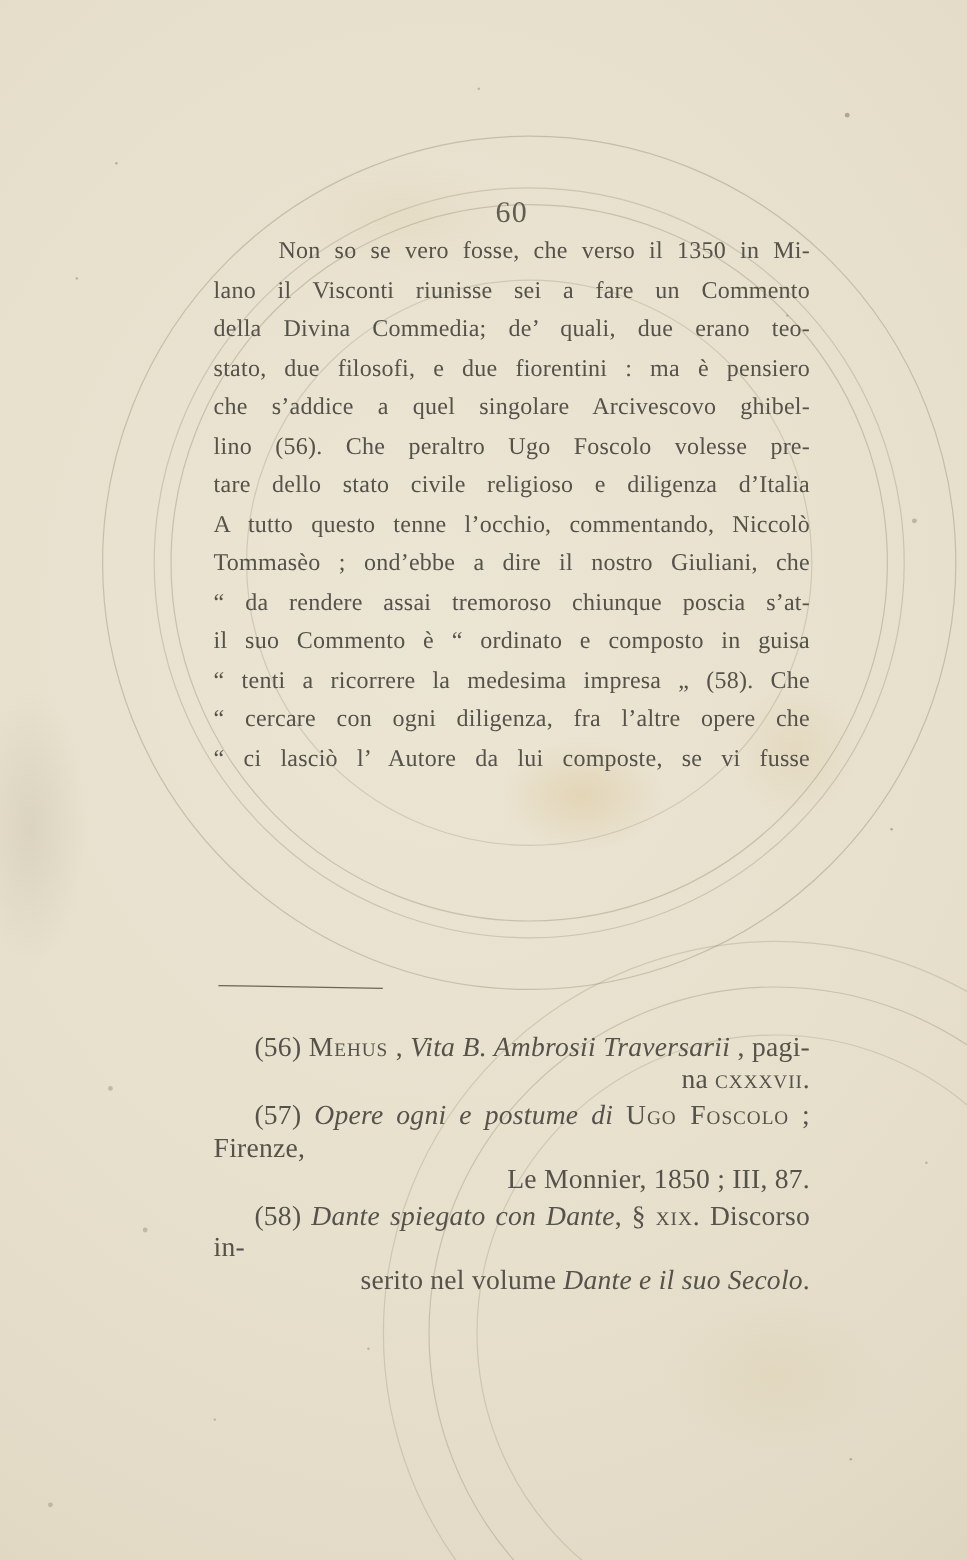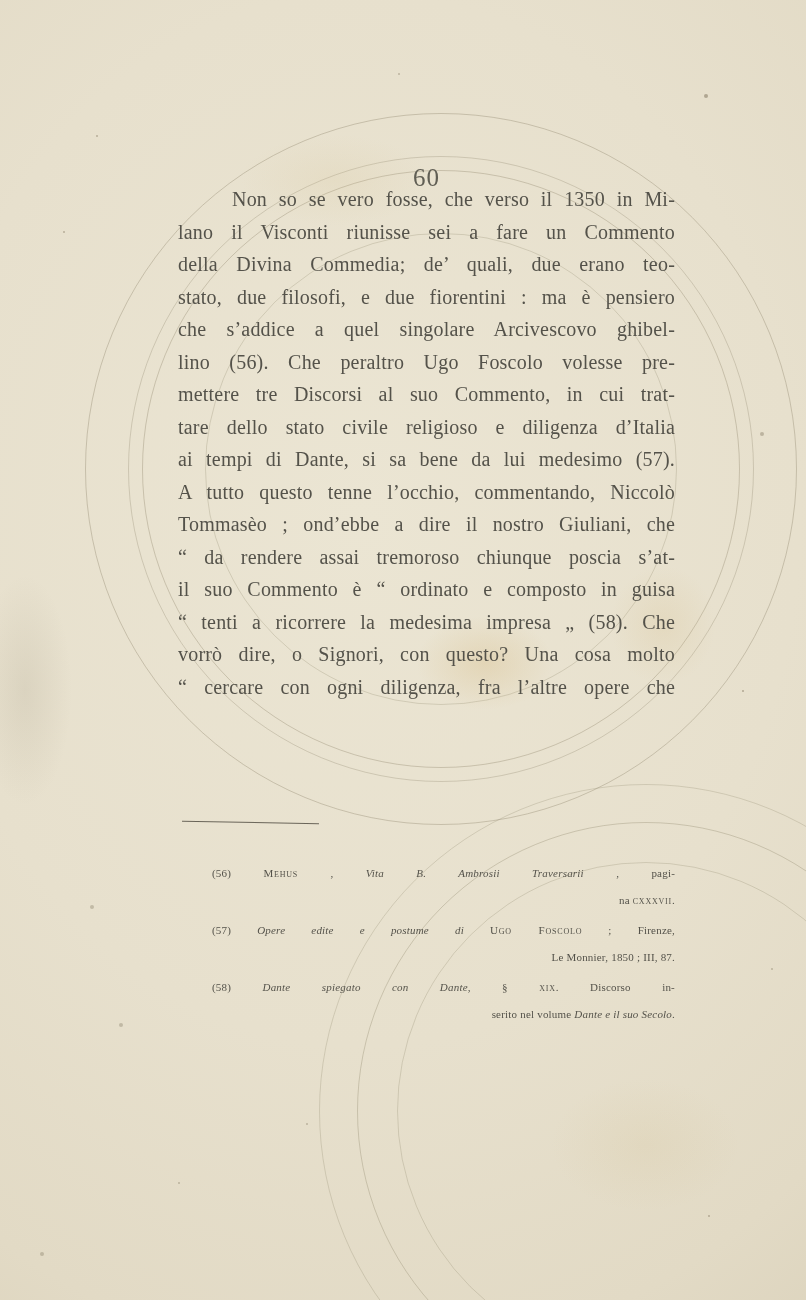--- a/index.html
+++ b/index.html
@@ -44,32 +44,32 @@
       91px 906px 0 1px rgba(110,98,75,.30),
       398px 73px 0 0 rgba(110,98,75,.35),
       178px 1182px 0 0 rgba(110,98,75,.35),
       771px 968px 0 0 rgba(110,98,75,.35),
       41px 1253px 0 1px rgba(110,98,75,.30);}
   .pagenum{
     position:absolute;top:165px;left:178px;width:497px;
     text-align:center;font-size:25px;line-height:26px;color:#605e54;letter-spacing:1px;
   }
   .body-text{
-    position:absolute;top:183px;left:178px;width:497px;
+    position:absolute;top:193px;left:178px;width:497px;
     font-size:20px;line-height:32.5px;letter-spacing:.2px;color:#54524a;
   }
   .line{text-align:justify;text-align-last:justify;height:32.5px;overflow:hidden;}
   .line.indent{text-indent:54px;}
   .rule{
     position:absolute;top:822px;left:182px;width:137px;height:0;
     border-top:1.6px solid rgba(83,79,68,.85);transform:rotate(1deg);
   }
   .footnotes{
     position:absolute;top:860px;left:178px;width:497px;
-    font-size:11px;line-height:26.5px;letter-spacing:.2px;color:#54524a;
+    font-size:23px;line-height:26.5px;letter-spacing:.2px;color:#54524a;
   }
   .footnote{margin-top:4px;}
   .footnote:first-child{margin-top:0;}
   .fline{text-align:right;}
   .fline.first{text-indent:34px;text-align:justify;text-align-last:justify;}
   .it{font-style:italic;}
   .sc{font-variant:small-caps;letter-spacing:.8px;}
 </style>
 </head>
 <body>
@@ -93,41 +93,39 @@
 
   <div class="pagenum">60</div>
 
   <div class="body-text">
       <div class="line indent">Non so se vero fosse, che verso il 1350 in Mi-</div>
       <div class="line">lano il Visconti riunisse sei a fare un Commento</div>
       <div class="line">della Divina Commedia; de’ quali, due erano teo-</div>
       <div class="line">stato, due filosofi, e due fiorentini : ma è pensiero</div>
       <div class="line">che s’addice a quel singolare Arcivescovo ghibel-</div>
       <div class="line">lino (56). Che peraltro Ugo Foscolo volesse pre-</div>
-      <div class="line">mettere tre Discorsi al suo Commento, in cui trat-</div>
       <div class="line">tare dello stato civile religioso e diligenza d’Italia</div>
-      <div class="line">ai tempi di Dante, si sa bene da lui medesimo (57).</div>
       <div class="line">A tutto questo tenne l’occhio, commentando, Niccolò</div>
       <div class="line">Tommasèo ; ond’ebbe a dire il nostro Giuliani, che</div>
       <div class="line">“ da rendere assai tremoroso chiunque poscia s’at-</div>
       <div class="line">il suo Commento è “ ordinato e composto in guisa</div>
       <div class="line">“ tenti a ricorrere la medesima impresa „ (58). Che</div>
-      <div class="line">vorrò dire, o Signori, con questo? Una cosa molto</div>
       <div class="line">“ cercare con ogni diligenza, fra l’altre opere che</div>
+      <div class="line">“ ci lasciò l’ Autore da lui composte, se vi fusse</div>
     </div>
 
   <div class="rule"></div>
 
   <div class="footnotes">
       <div class="footnote">
         <div class="fline first"><span>(56) </span><span class="sc">Mehus</span><span> , </span><span class="it">Vita B. Ambrosii Traversarii</span><span> , pagi-</span></div>
         <div class="fline"><span>na </span><span class="sc">cxxxvii</span><span>.</span></div>
       </div>
       <div class="footnote">
-        <div class="fline first"><span>(57) </span><span class="it">Opere edite e postume di</span><span> </span><span class="sc">Ugo Foscolo</span><span> ; Firenze,</span></div>
+        <div class="fline first"><span>(57) </span><span class="it">Opere ogni e postume di</span><span> </span><span class="sc">Ugo Foscolo</span><span> ; Firenze,</span></div>
         <div class="fline"><span>Le Monnier, 1850 ; III, 87.</span></div>
       </div>
       <div class="footnote">
         <div class="fline first"><span>(58) </span><span class="it">Dante spiegato con Dante</span><span>, § </span><span class="sc">xix</span><span>. Discorso in-</span></div>
         <div class="fline"><span>serito nel volume </span><span class="it">Dante e il suo Secolo</span><span>.</span></div>
       </div>
     </div>
 </div>
 
 </body></html>

